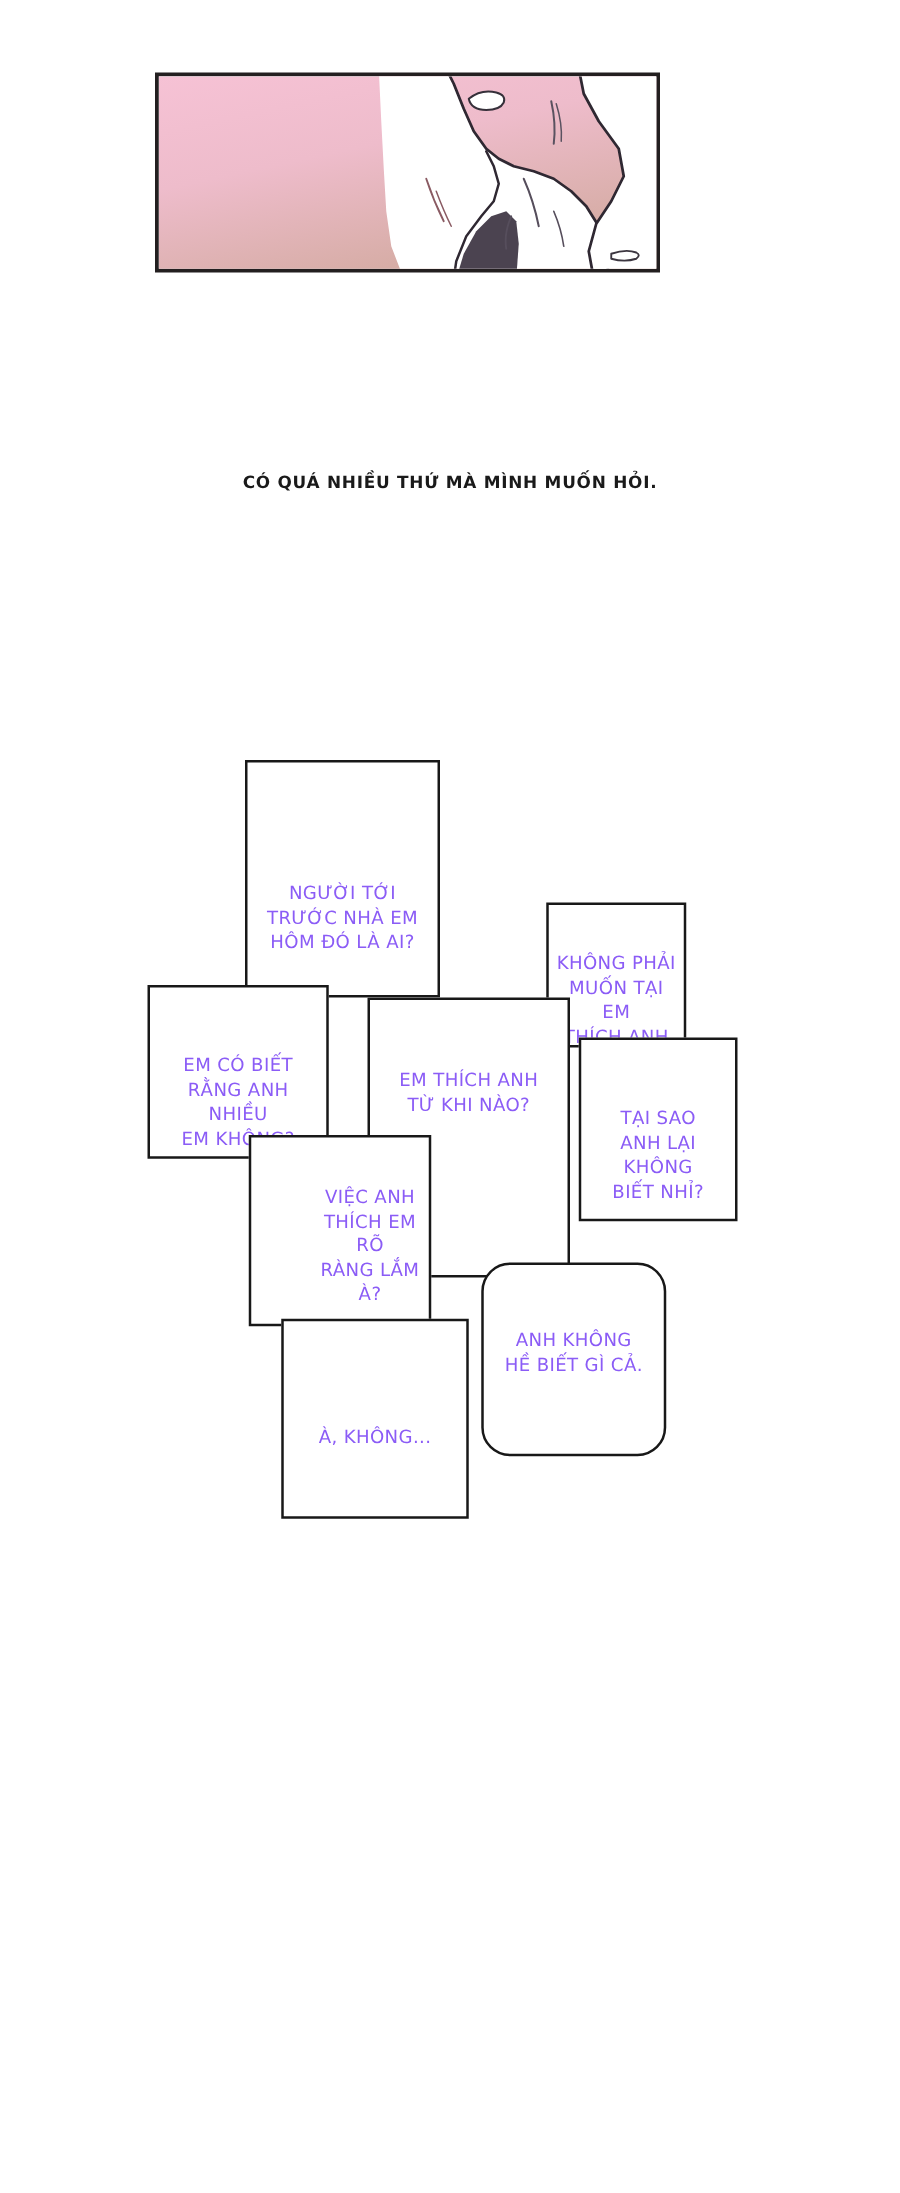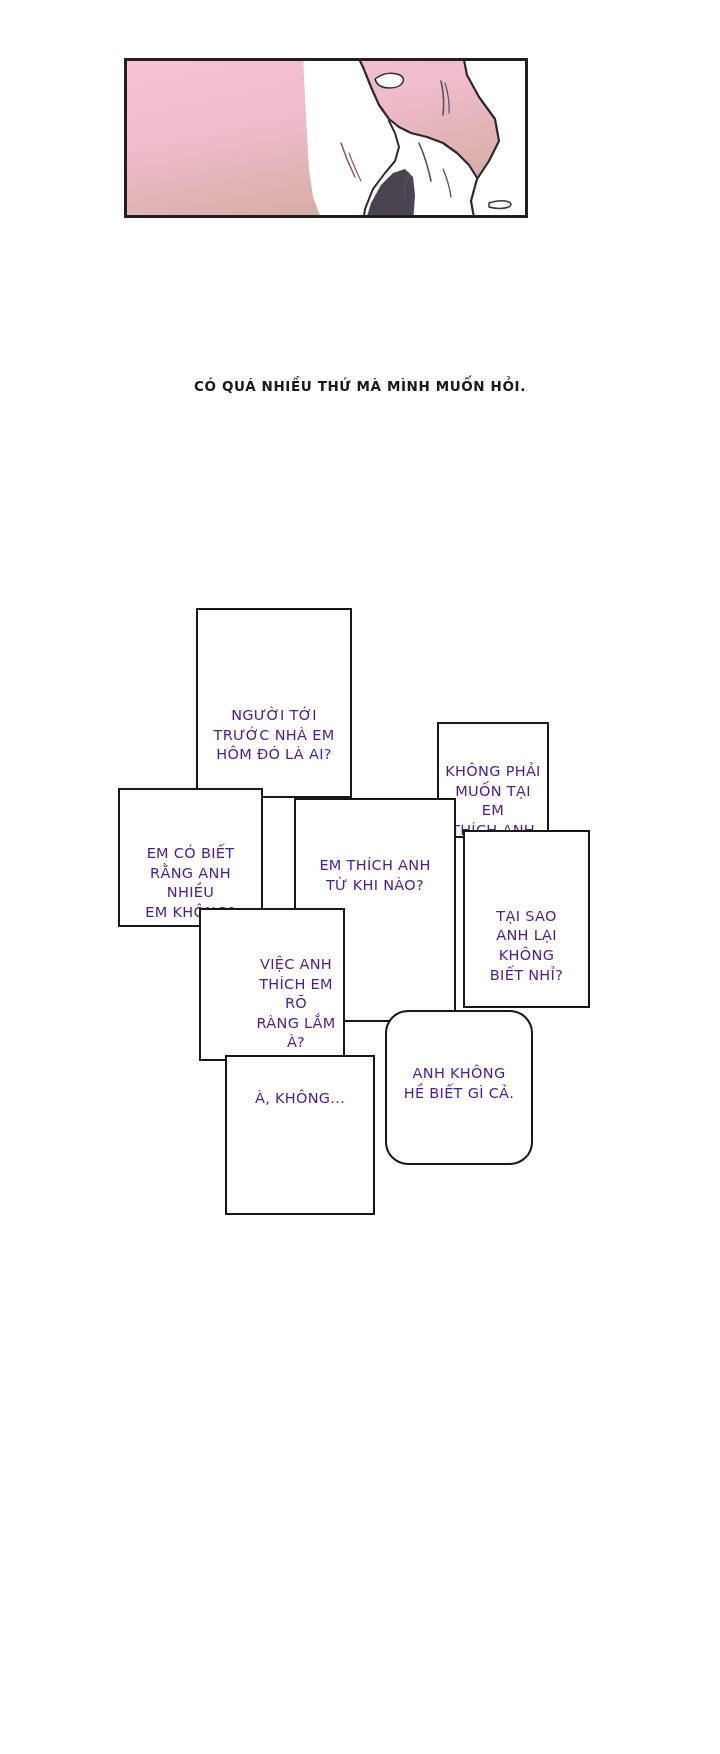--- a/index.html
+++ b/index.html
@@ -62,21 +62,21 @@
     box-sizing: border-box;
     display: flex;
     align-items: center;
     justify-content: center;
   }
   .dbox .txt {
     text-align: center;
     font-size: 14.5px;
     line-height: 1.35;
     letter-spacing: 0.3px;
-    color: #4c1d95;
+    color: #8b5cf6;
     white-space: pre-line;
     font-family: "DejaVu Sans", sans-serif;
     padding: 0 6px;
   }
 </style>
 </head>
 <body>
 
 <div class="panel" style="left: 124px; top: 58px; width: 404px; height: 160px; border-color: rgb(35, 31, 32);">
   <div class="panel-art">
@@ -145,30 +145,30 @@
   </div>
   <div class="dbox" id="box-em-co-biet" style="left: 118px; top: 788px; width: 145px; height: 139px; align-items: flex-start;">
     <span class="txt" style="margin-top: 54px;">EM CÓ BIẾT
 RẰNG ANH NHIỀU
 EM KHÔNG?</span>
   </div>
   <div class="dbox" id="box-em-thich-anh" style="left: 294px; top: 798px; width: 162px; height: 224px; align-items: flex-start;">
     <span class="txt" style="margin-top: 56px;">EM THÍCH ANH
 TỪ KHI NÀO?</span>
   </div>
-  <div class="dbox" id="box-tai-sao" style="left: 463px; top: 830px; width: 127px; height: 178px; align-items: center;">
+  <div class="dbox" id="box-tai-sao" style="left: 463px; top: 830px; width: 127px; height: 147px; align-items: flex-start;">
     <span class="txt" style="margin-top: 54px;">TẠI SAO
 ANH LẠI KHÔNG
 BIẾT NHỈ?</span>
   </div>
-  <div class="dbox" id="box-viec-anh" style="left: 199px; top: 908px; width: 146px; height: 153px; align-items: center; padding-left: 48px;">
+  <div class="dbox" id="box-viec-anh" style="left: 199px; top: 908px; width: 146px; height: 153px; align-items: flex-start; padding-left: 48px;">
     <span class="txt" style="margin-top: 39px;">VIỆC ANH
 THÍCH EM RÕ
 RÀNG LẮM À?</span>
   </div>
   <div class="dbox" id="box-anh-khong-he-biet" style="left: 385px; top: 1010px; width: 148px; height: 155px; align-items: flex-start; border-radius: 23px;">
     <span class="txt" style="margin-top: 52px;">ANH KHÔNG
 HỀ BIẾT GÌ CẢ.</span>
   </div>
-  <div class="dbox" id="box-a-khong" style="left: 225px; top: 1055px; width: 150px; height: 160px; align-items: flex-start;">
+  <div class="dbox" id="box-a-khong" style="left: 225px; top: 1055px; width: 150px; height: 160px; align-items: center;">
     <span class="txt" style="margin-top: 32px;">À, KHÔNG...</span>
   </div>
 </div>
 
 </body></html>

